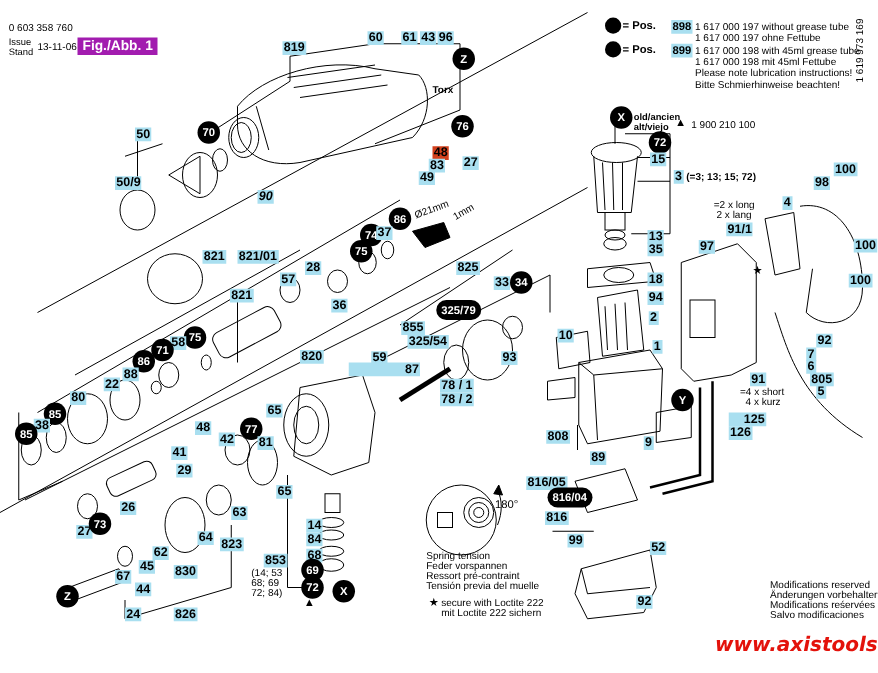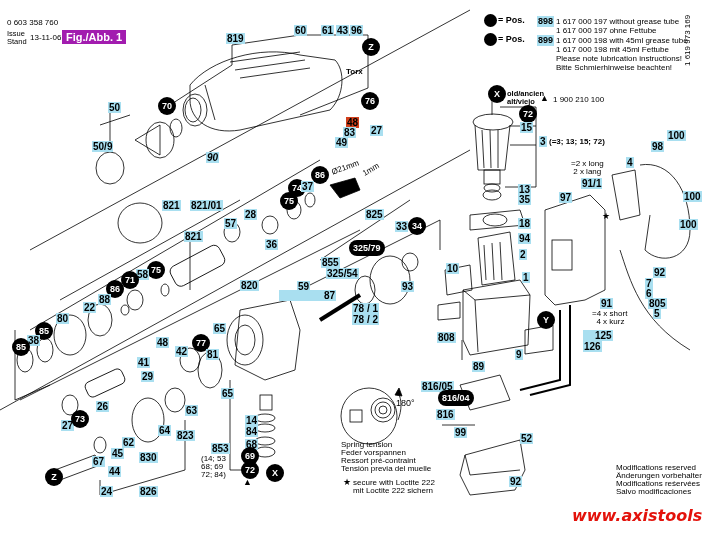--- a/index.html
+++ b/index.html
@@ -318,21 +318,21 @@
     <span class="lbl box" style="left: 519px; top: 249px;">2</span>
     <span class="lbl box" style="left: 446px; top: 263px;">10</span>
     <span class="lbl box" style="left: 522px; top: 272px;">1</span>
     <span class="lbl box" style="left: 653px; top: 267px;">92</span>
     <span class="lbl box" style="left: 645px; top: 278px;">7</span>
     <span class="lbl box" style="left: 645px; top: 288px;">6</span>
     <span class="lbl box" style="left: 648px; top: 298px;">805</span>
     <span class="lbl box" style="left: 653px; top: 308px;">5</span>
     <span class="lbl box" style="left: 600px; top: 298px;">91</span>
     <span class="lbl dark" style="left: 537px; top: 311px;">Y</span>
-    <span class="lbl box" style="left: 437px; top: 332px; text-align: right;">808</span>
+    <span class="lbl box" style="left: 437px; top: 344px; text-align: right;">808</span>
     <span class="lbl box" style="left: 583px; top: 330px; padding-left: 12px;">125</span>
     <span class="lbl box" style="left: 583px; top: 341px;">126</span>
     <span class="lbl box" style="left: 515px; top: 349px;">9</span>
     <span class="lbl box" style="left: 472px; top: 361px;">89</span>
     <span class="lbl box" style="left: 421px; top: 381px;">816/05</span>
     <span class="lbl pill" style="left: 438px; top: 390px;">816/04</span>
     <span class="lbl box" style="left: 436px; top: 409px;">816</span>
     <span class="lbl box" style="left: 454px; top: 427px;">99</span>
     <span class="lbl box" style="left: 520px; top: 433px;">52</span>
     <span class="lbl box" style="left: 509px; top: 476px;">92</span>

